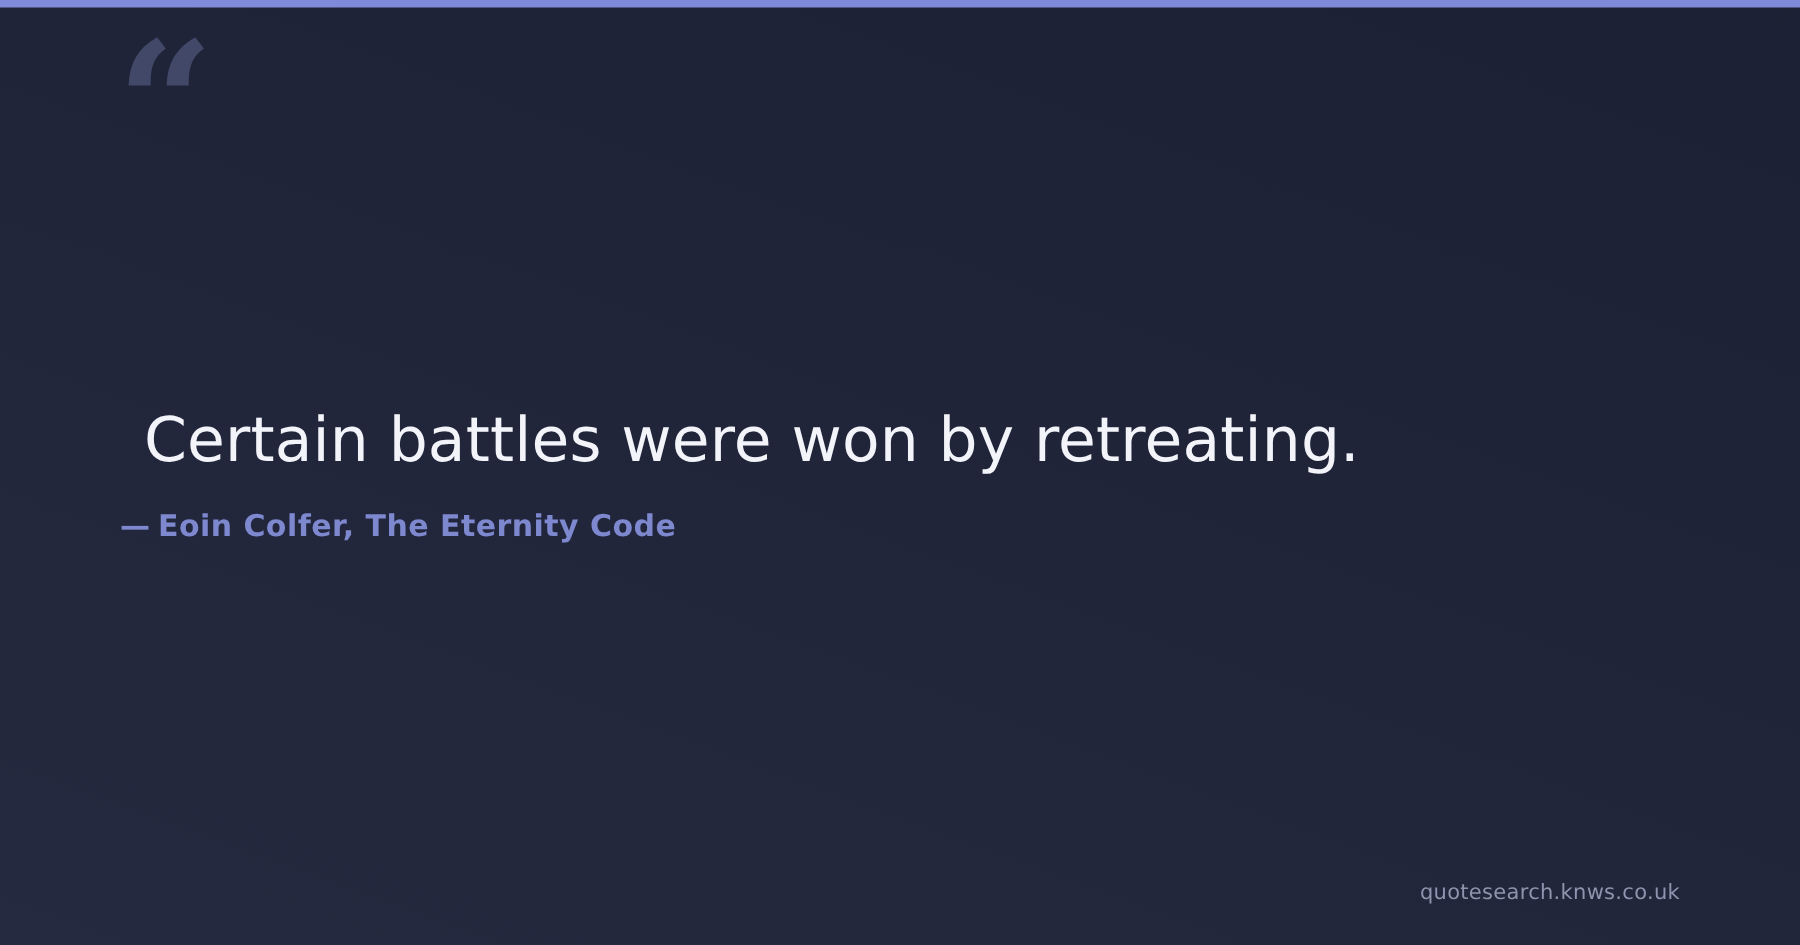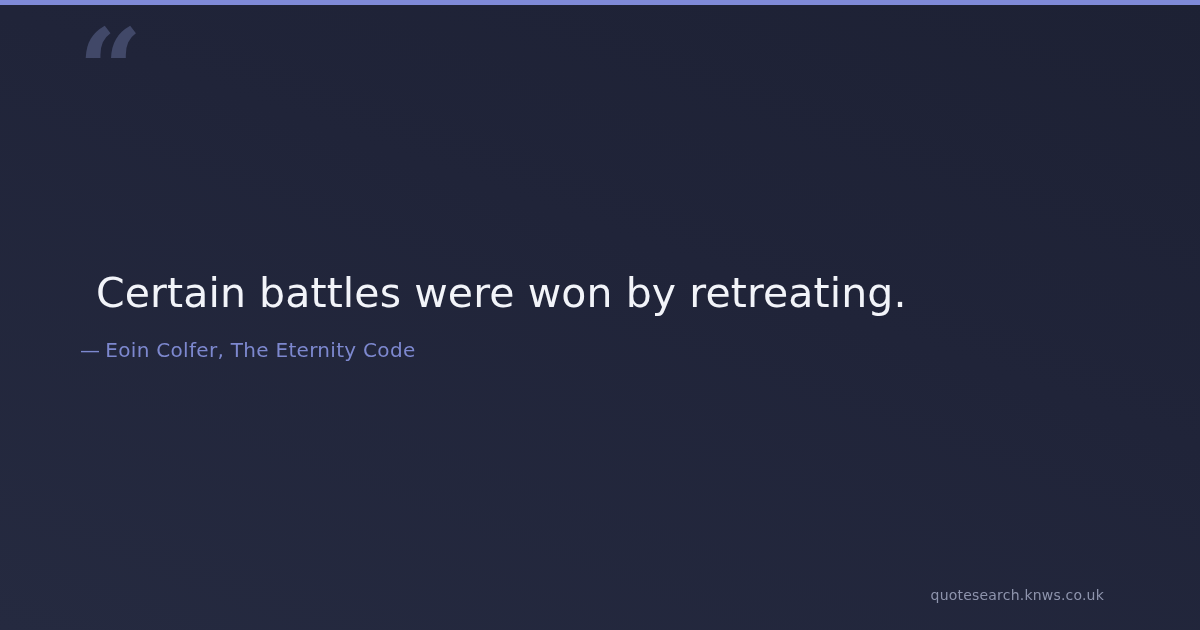--- a/index.html
+++ b/index.html
@@ -59,35 +59,35 @@
     font-size: 41px;
     line-height: 1.26;
     color: #f2f4f9;
     letter-spacing: 0.1px;
     max-width: 980px;
   }
 
   .attribution {
     margin: 17px 0 0 0;
     font-family: "DejaVu Sans", sans-serif;
-    font-weight: 400;
+    font-weight: 700;
     font-size: 20px;
     line-height: 1.3;
     color: #7d88cf;
     letter-spacing: 0.3px;
     white-space: nowrap;
   }
 
   .attribution .dash {
     margin-right: 5px;
   }
 
   .footer-url {
     position: absolute;
-    right: 96px;
+    right: 80px;
     bottom: 28px;
     font-family: "DejaVu Sans", sans-serif;
     font-size: 14px;
     line-height: 1;
     color: #8e94ad;
     letter-spacing: 0.2px;
   }
 </style>
 </head>
 <body>

